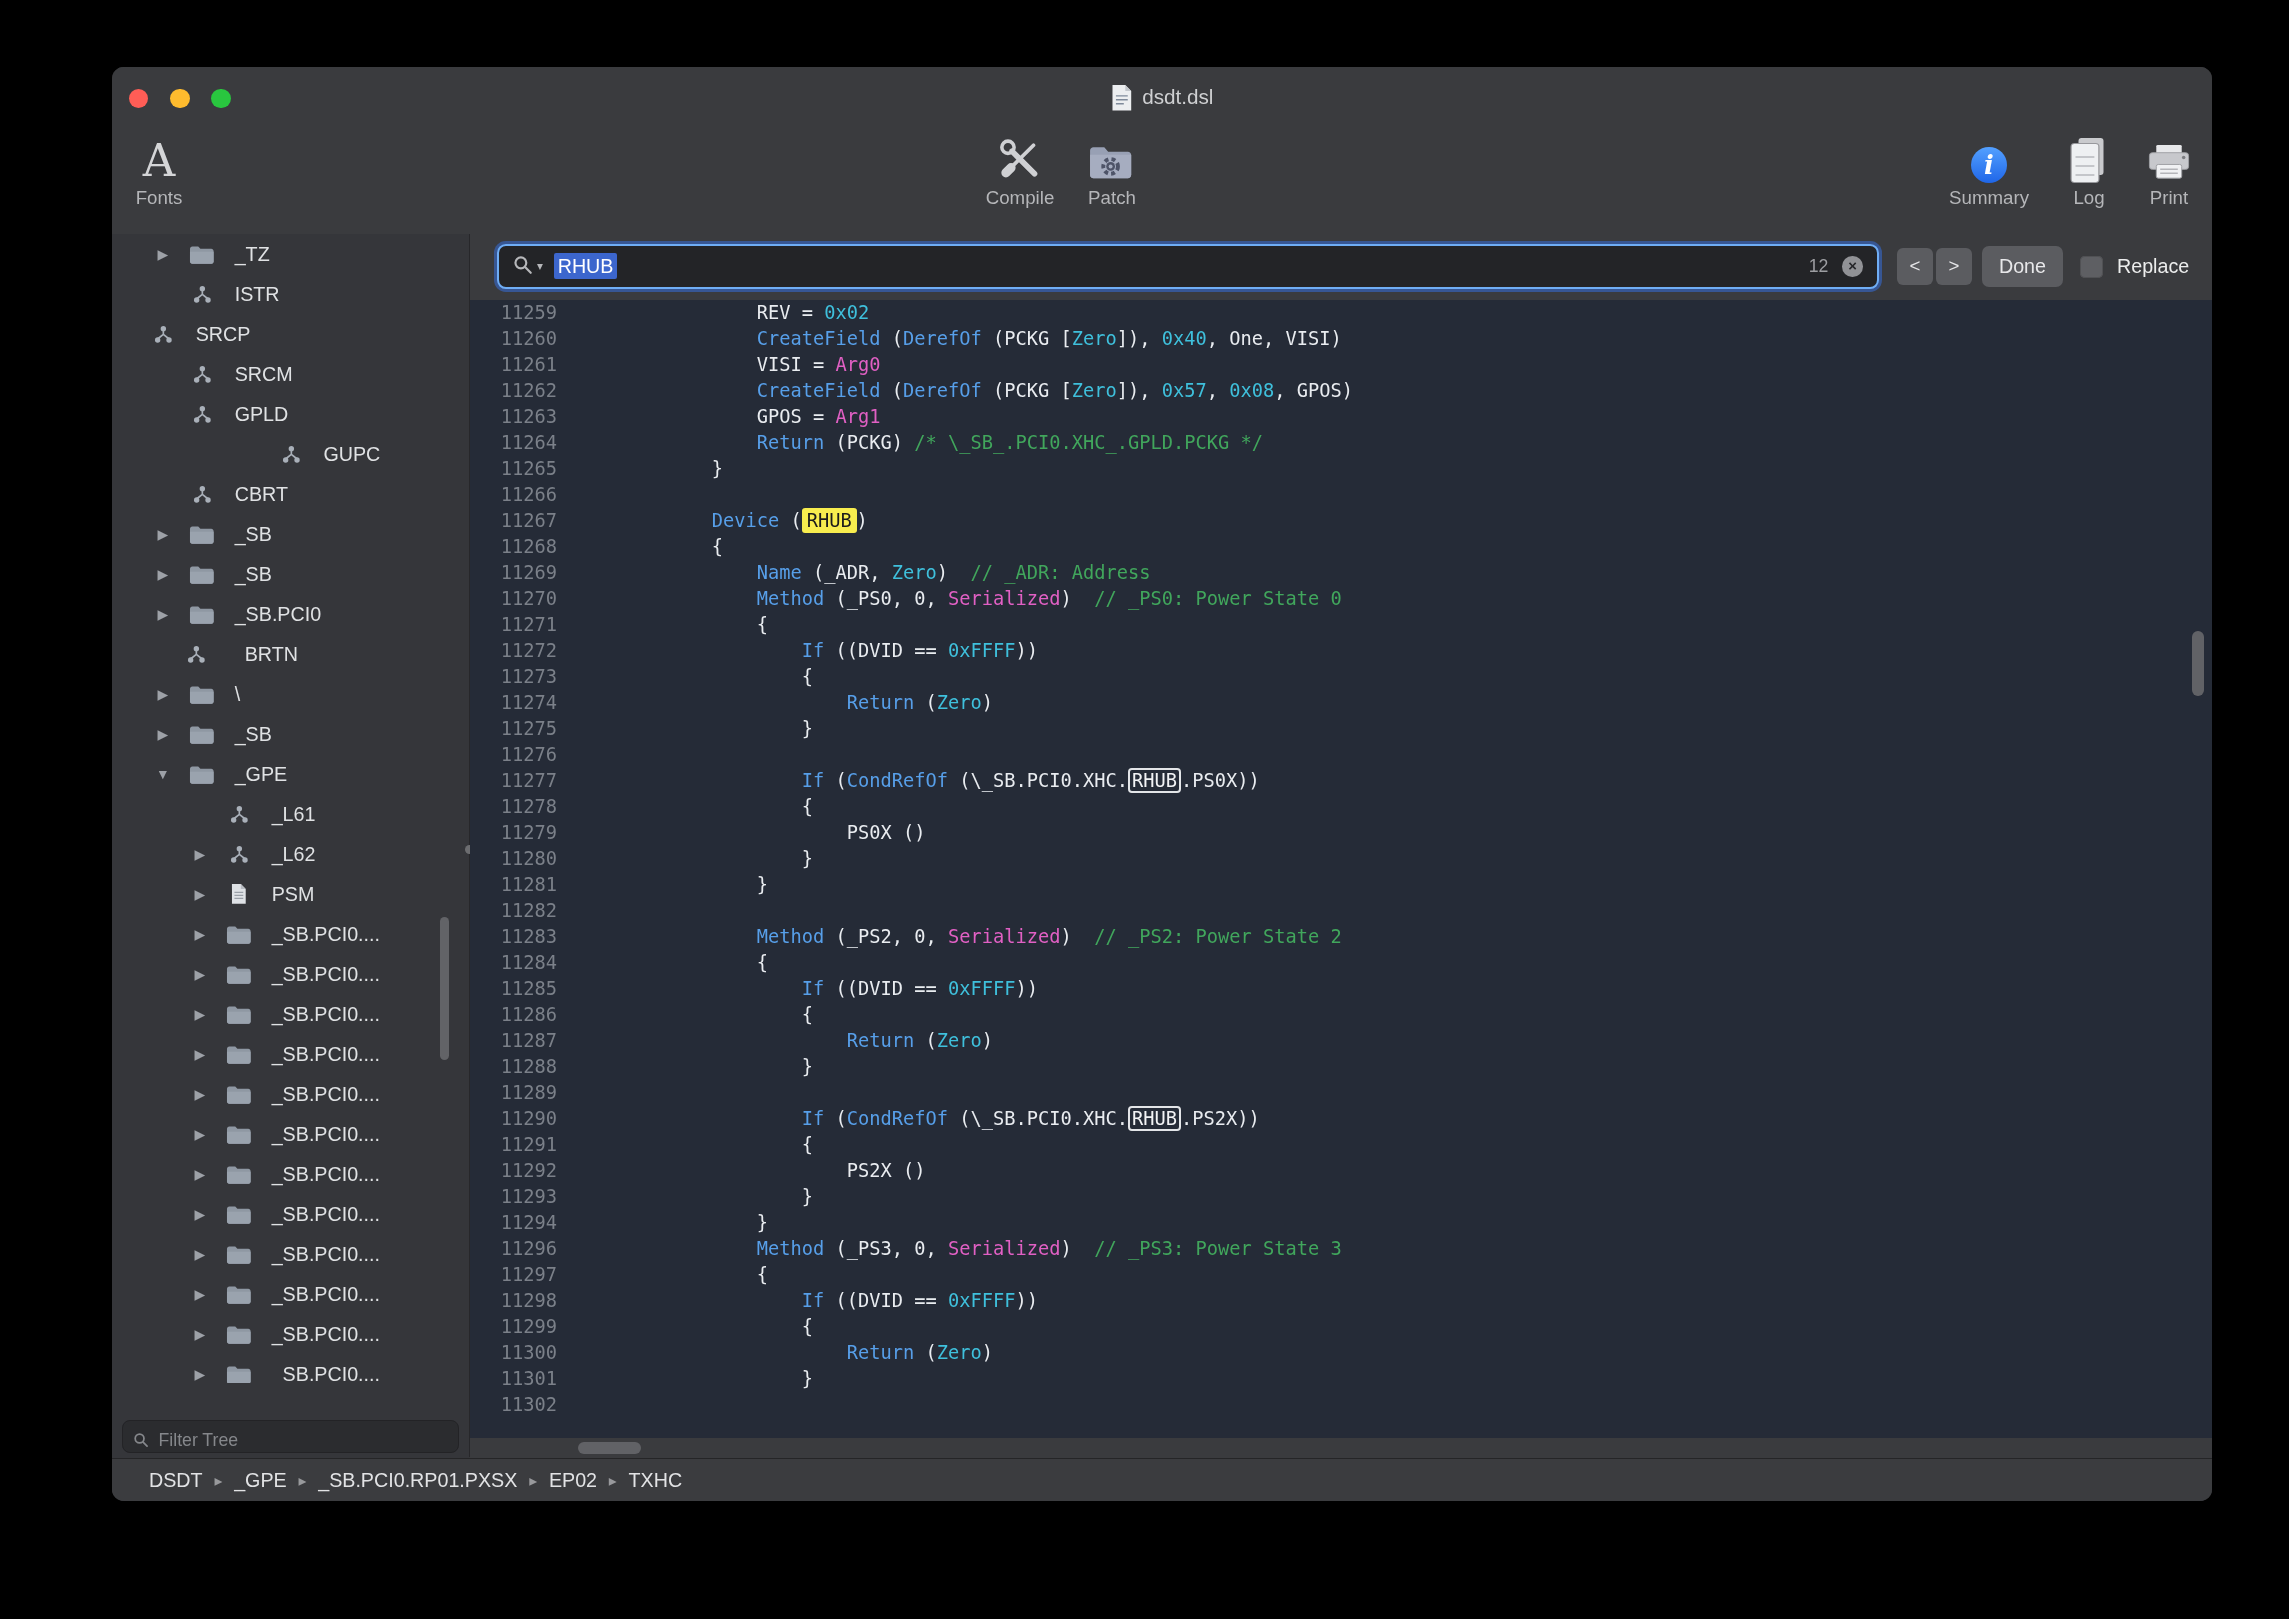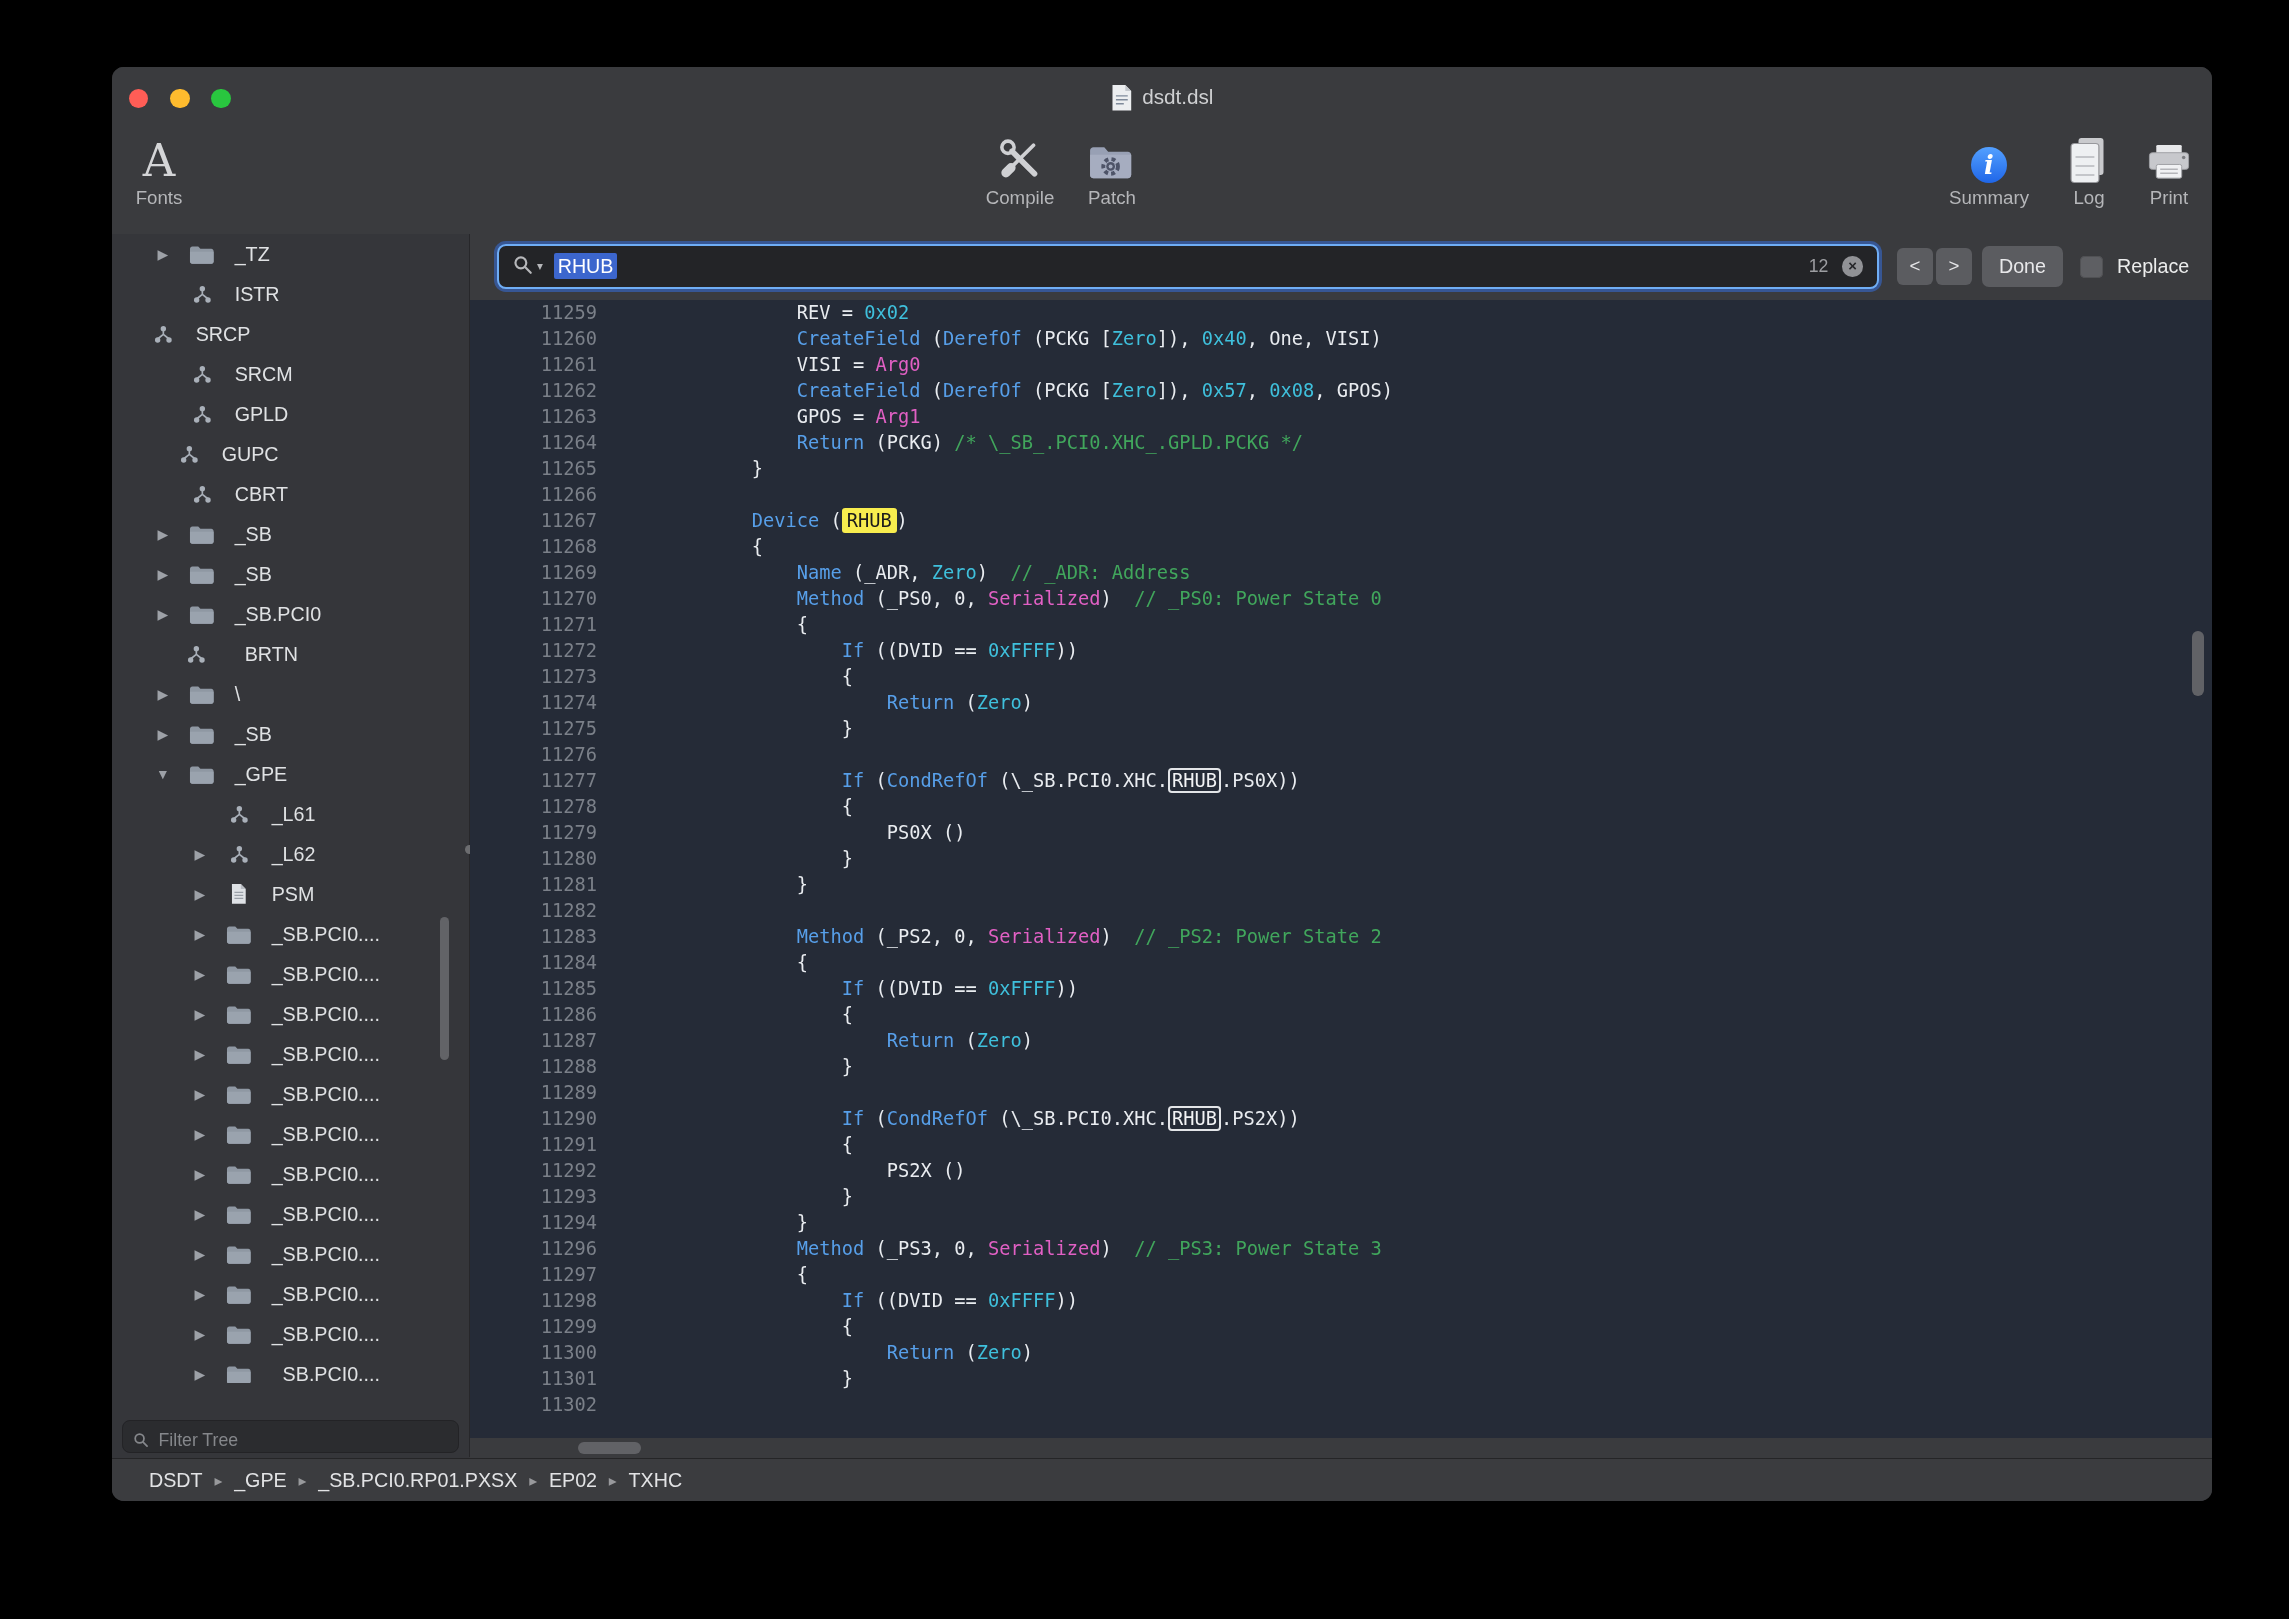--- a/index.html
+++ b/index.html
@@ -54,21 +54,21 @@
   .clear{width:20.7px;height:20.7px;border-radius:50%;background:#919296;color:#27282b;display:flex;align-items:center;justify-content:center;font-size:14.8px;font-weight:bold;}
   .fbtn{position:absolute;background:#5b5c60;border:none;border-radius:5.9px;color:#e8e8ea;font-size:18.7px;display:flex;align-items:center;justify-content:center;font-family:inherit;padding:0;}
   .fbtn.prev{left:1427px;top:13.8px;width:36px;height:37px;}
   .fbtn.next{left:1466px;top:13.8px;width:36px;height:37px;}
   .fbtn.done{left:1512px;top:11.8px;width:81px;height:41px;border-radius:6.9px;font-size:19.7px;}
   .checkbox{position:absolute;left:1610px;top:21.7px;width:22.7px;height:22.7px;background:#5e5f63;border-radius:4.9px;box-shadow:inset 0 0 0 1px #505154;}
   .replace-label{position:absolute;left:1647px;top:20.7px;font-size:19.7px;color:#eceded;}
   
   .editor{position:absolute;left:0;top:66px;width:100%;height:1138px;background:#252b37;overflow:hidden;font-family:"DejaVu Sans Mono",monospace;font-size:18.7px;line-height:26px;}
   .cl{display:flex;white-space:pre;height:26px;}
-  .ln{display:inline-block;width:87px;text-align:right;color:#7b8089;flex:none;margin-left:40px;}
+  .ln{display:inline-block;width:87px;text-align:right;color:#7b8089;flex:none;}
   .codeseg{padding-left:19.7px;}
   .t-p{color:#e9ecf0}
   .t-k{color:#579fe9}
   .t-c{color:#3fc0dc}
   .t-a{color:#e160c4}
   .t-m{color:#41a65c}
   .t-hl{background:#f8ed4e;color:#1c1c1c;border-radius:3px;padding:2px 4.9px;}
   .t-bx{border:2px solid #e3e5e8;border-radius:3.9px;padding:0 2px;color:#f2f3f5;}
   .v-scroll{position:absolute;right:8.9px;top:331px;width:11.8px;height:65px;border-radius:5.9px;background:#616266;}
   .hstrip{position:absolute;left:0;top:1204px;width:100%;height:19.7px;background:#3a3b3e;}
@@ -226,21 +226,21 @@
                 <g stroke="#a9b0b9" stroke-width="1.6" fill="none">
                   <path d="M10 5v4M10 9l-5 4M10 9l5 4"></path>
                 </g>
                 <circle cx="10" cy="3.5" r="2.6" fill="#a9b0b9"></circle>
                 <circle cx="4.5" cy="14.5" r="2.6" fill="#a9b0b9"></circle>
                 <circle cx="15.5" cy="14.5" r="2.6" fill="#a9b0b9"></circle>
               </svg>
             </span>
             <span class="tlabel">GPLD</span>
           </div>
-          <div class="trow" style="padding-left: 26px;">
+          <div class="trow" style="padding-left: 39px; justify-content: center;">
             <span class="disc"></span>
             <span class="ticon">
               <svg width="20.7" height="18.7" viewBox="0 0 20 18">
                 <g stroke="#a9b0b9" stroke-width="1.6" fill="none">
                   <path d="M10 5v4M10 9l-5 4M10 9l5 4"></path>
                 </g>
                 <circle cx="10" cy="3.5" r="2.6" fill="#a9b0b9"></circle>
                 <circle cx="4.5" cy="14.5" r="2.6" fill="#a9b0b9"></circle>
                 <circle cx="15.5" cy="14.5" r="2.6" fill="#a9b0b9"></circle>
               </svg>

